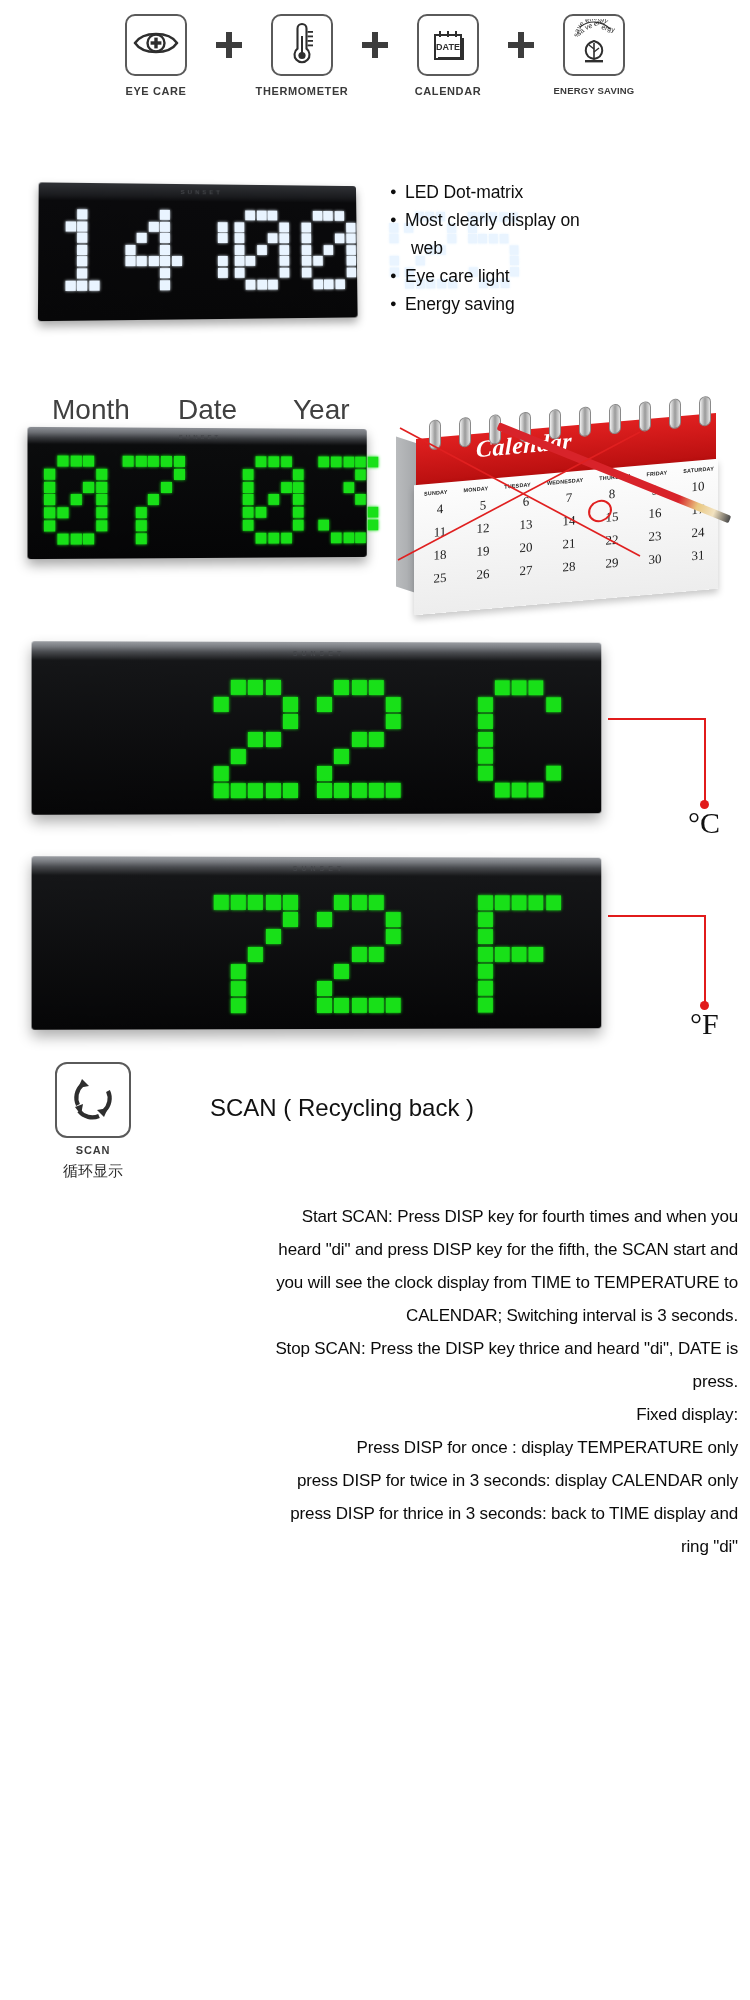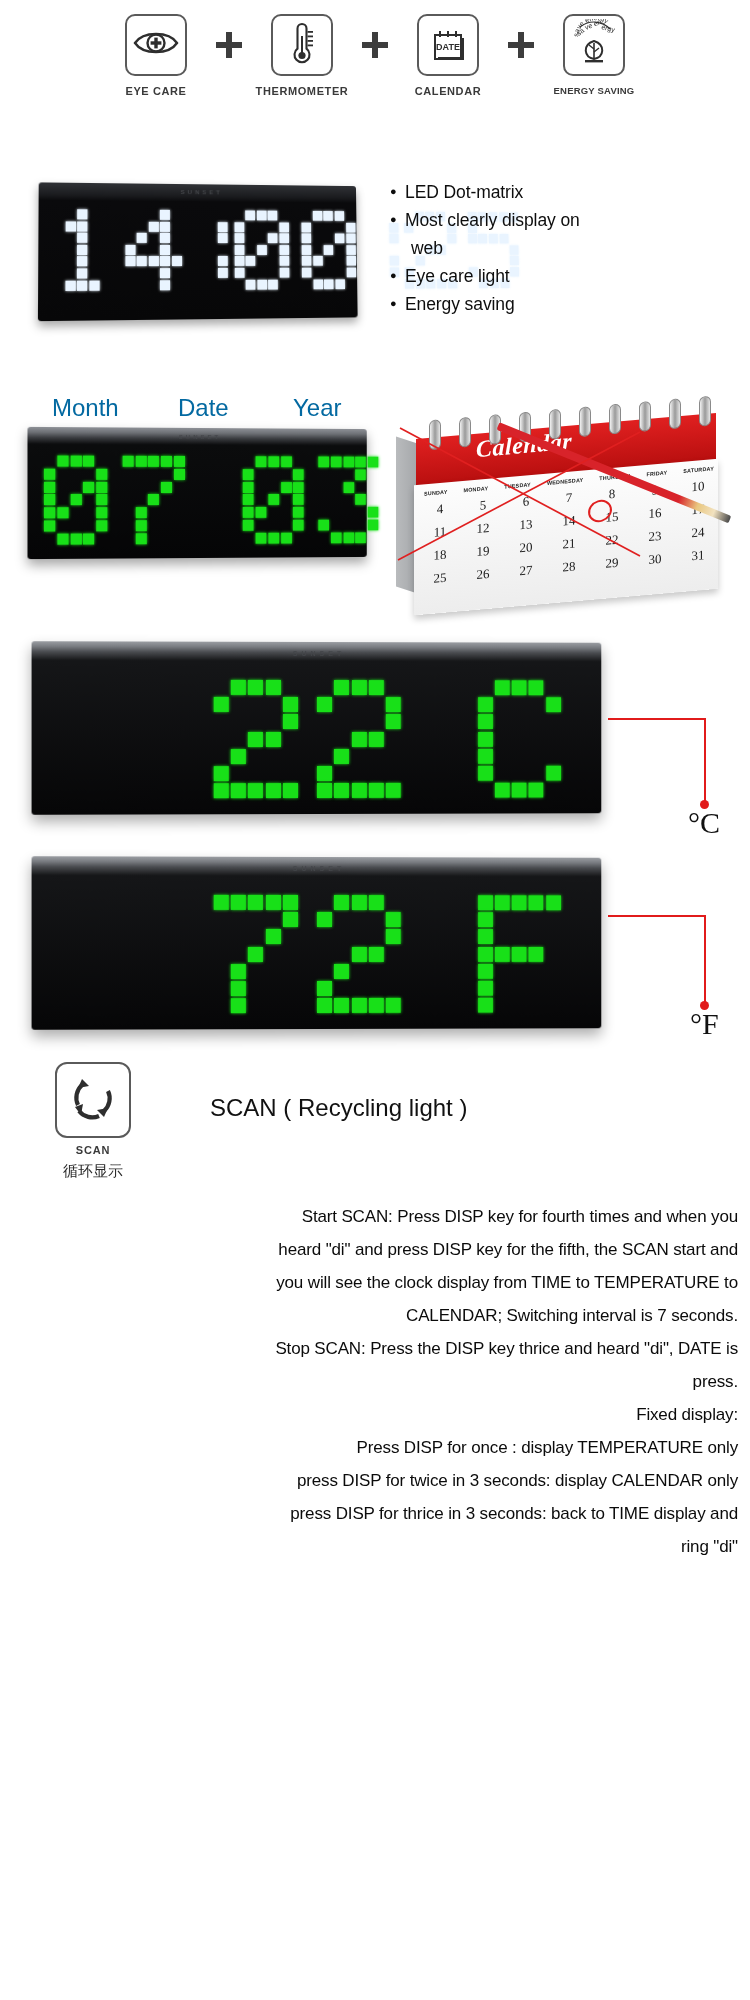--- a/index.html
+++ b/index.html
@@ -61,21 +61,21 @@
   }
   .bullet::before {
     content: "\25CF"; position: absolute; left: 0; top: -1px; font-size: 11px;
   }
   .bullet .cont { display: block; padding-left: 6px; }
 
   
   .sec-calendar { position: absolute; left: 0; top: 370px; width: 750px; height: 250px; }
   .mdy-row { position: absolute; left: 40px; top: 24px; width: 340px; }
   .mdy-label {
-    position: absolute; font-size: 24px; color: #0369a1; font-weight: 400;
+    position: absolute; font-size: 28px; color: #404040; font-weight: 400;
   }
   .clk-green-date {
     position: absolute; left: 30px; top: 58px; width: 340px; height: 130px;
     background: linear-gradient(180deg,#8d9096 0%,#6d7075 4%,#3a3c40 8%,#0b0c0d 13%,#050506 100%);
     box-shadow: 0 6px 12px rgba(0,0,0,0.35);
     border-radius: 3px;
     transform: perspective(700px) rotateY(4deg);
   }
   
   .deskcal { position: absolute; left: 380px; top: 22px; width: 370px; height: 225px; }
@@ -683,28 +683,28 @@
         <path d="M42 20 A17 17 0 0 1 38 40" fill="none" stroke="#2e2e2e" stroke-width="4.2" stroke-linecap="butt"></path>
         <path d="M13 40 A17 17 0 0 0 33 45" fill="none" stroke="#2e2e2e" stroke-width="4.2"></path>
         <polygon points="16,8 23,15 12,17" fill="#2e2e2e"></polygon>
         <polygon points="38,46 31,39 42,37" fill="#2e2e2e"></polygon>
         <polygon points="9,36 17,33 15,44" fill="#2e2e2e"></polygon>
       </svg>
     </span>
   </div>
   <div class="scan-label">SCAN</div>
   <div class="scan-cn">循环显示</div>
-  <div class="scan-title">SCAN ( Recycling light )</div>
+  <div class="scan-title">SCAN ( Recycling back )</div>
 </div>
 
 <div class="instructions">
   <p>Start SCAN: Press DISP key for fourth times and when you</p>
   <p>heard "di" and press DISP key for the fifth, the SCAN start and</p>
   <p>you will see the clock display from TIME to TEMPERATURE to</p>
-  <p>CALENDAR; Switching interval is 7 seconds.</p>
+  <p>CALENDAR; Switching interval is 3 seconds.</p>
   <p>Stop SCAN: Press the DISP key thrice and heard "di", DATE is</p>
   <p>press.</p>
   <p>Fixed display:</p>
   <p>Press DISP for once : display TEMPERATURE only</p>
   <p>press DISP for twice in 3 seconds: display CALENDAR only</p>
   <p>press DISP for thrice in 3 seconds: back to TIME display and</p>
   <p class="indent"> ring "di"</p>
 </div>
 
 </body></html>

